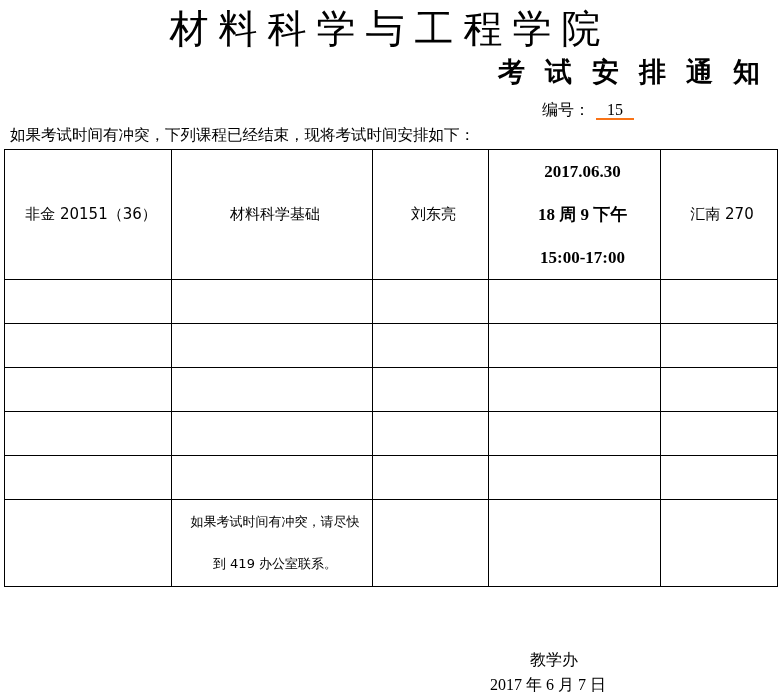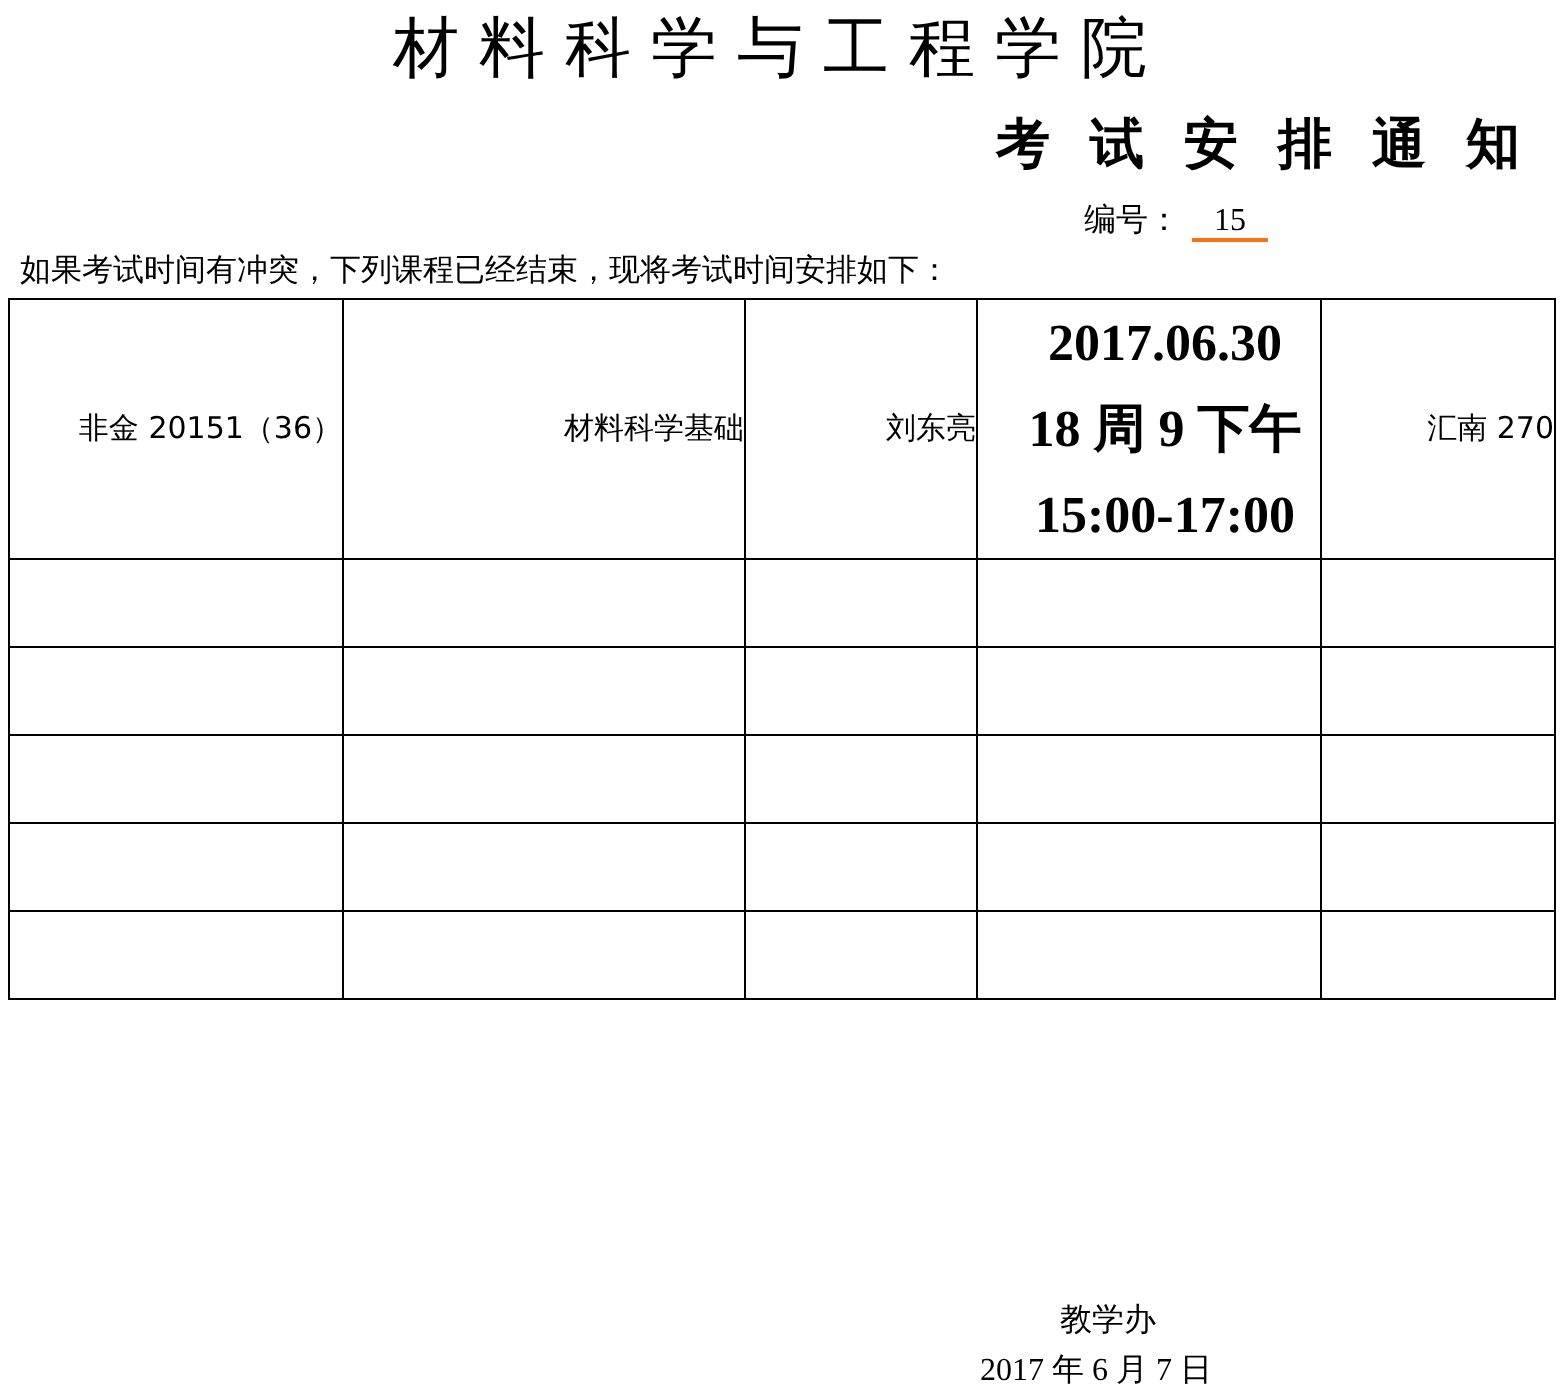--- a/index.html
+++ b/index.html
@@ -1,29 +1,29 @@
 <!DOCTYPE html>
 <html><head>
 <meta charset="utf-8">
 <style>
   html, body { margin:0; padding:0; background:#ffffff; }
   body { width:780px; height:697px; position:relative; overflow:hidden; color:#000; font-family:"DejaVu Serif","Liberation Serif",serif; }
-  .title { position:absolute; left:0; top:2px; width:780px; text-align:center; font-size:33px; letter-spacing:10px; font-family:"DejaVu Sans","Liberation Sans",sans-serif; font-weight:normal; }
+  .title { position:absolute; left:0; top:2px; width:780px; text-align:center; font-size:39px; letter-spacing:10px; font-family:"DejaVu Sans","Liberation Sans",sans-serif; font-weight:normal; }
   .subtitle { position:absolute; left:0; top:54px; width:780px; text-align:right; font-size:27px; letter-spacing:20px; font-weight:bold; font-family:"DejaVu Sans","Liberation Sans",sans-serif; }
   .serial { position:absolute; left:542px; top:100px; font-size:16px; font-family:"DejaVu Sans","Liberation Sans",sans-serif; }
   .serial .num { display:inline-block; width:38px; text-align:center; border-bottom:2px solid #f97316; font-family:"Liberation Serif",serif; line-height:17px; margin-left:6px; }
   .intro { position:absolute; left:10px; top:125px; font-size:15.5px; font-family:"DejaVu Sans","Liberation Sans",sans-serif; }
   table { position:absolute; left:4px; top:149px; width:773px; border-collapse:collapse; table-layout:fixed; }
   td, th { border:1.5px solid #000; padding:0; font-size:15px; font-family:"DejaVu Sans","Liberation Sans",sans-serif; font-weight:normal; }
   th { height:35px; font-weight:bold; font-size:16px; text-align:center; }
-  td { text-align:right; padding-left:6px; vertical-align:middle; }
+  td { text-align:center; padding-left:6px; vertical-align:middle; }
   tr.r1 td { height:129px; }
   tr.empty td { height:43px; }
   tr.last td { height:86px; }
-  td.time { text-align:center; padding-left:16px; font-family:"Liberation Serif","DejaVu Serif",serif; font-size:26px; line-height:43px; font-weight:bold; }
+  td.time { text-align:center; padding-left:16px; font-family:"Liberation Serif","DejaVu Serif",serif; font-size:17px; line-height:43px; font-weight:bold; }
   td.note { font-size:13px; line-height:42px; }
   .sign { position:absolute; left:530px; top:650px; font-size:16px; font-family:Liberation Mono, monospace; }
   .date { position:absolute; left:490px; top:675px; font-size:16px; font-family:Liberation Serif, serif; }
 </style>
 </head>
 <body>
 
 <div class="title">材料科学与工程学院</div>
 <div class="subtitle">考试安排通知</div>
 <div class="serial">
@@ -79,17 +79,27 @@
         <td></td>
         <td></td>
       </tr>
   <tr class="empty">
         <td></td>
         <td></td>
         <td></td>
         <td></td>
         <td></td>
       </tr>
+  <tr class="last">
+    <td></td>
+    <td class="note">
+      <div>如果考试时间有冲突，请尽快</div>
+      <div>到 419 办公室联系。</div>
+    </td>
+    <td></td>
+    <td></td>
+    <td></td>
+  </tr>
 </tbody>
   </table>
 
 <div class="sign">教学办</div>
 <div class="date">2017 年 6 月 7 日</div>
 
 </body></html>

